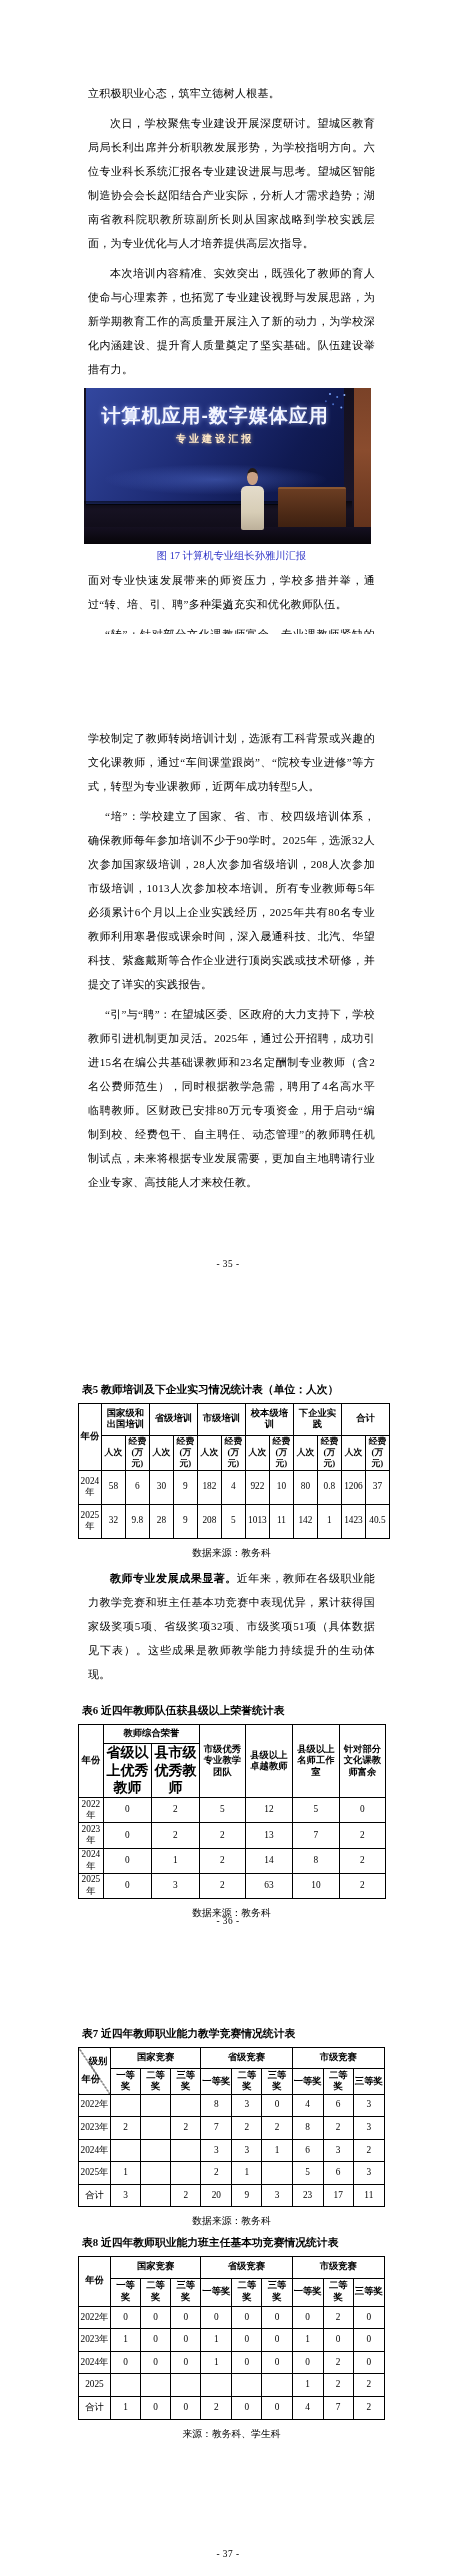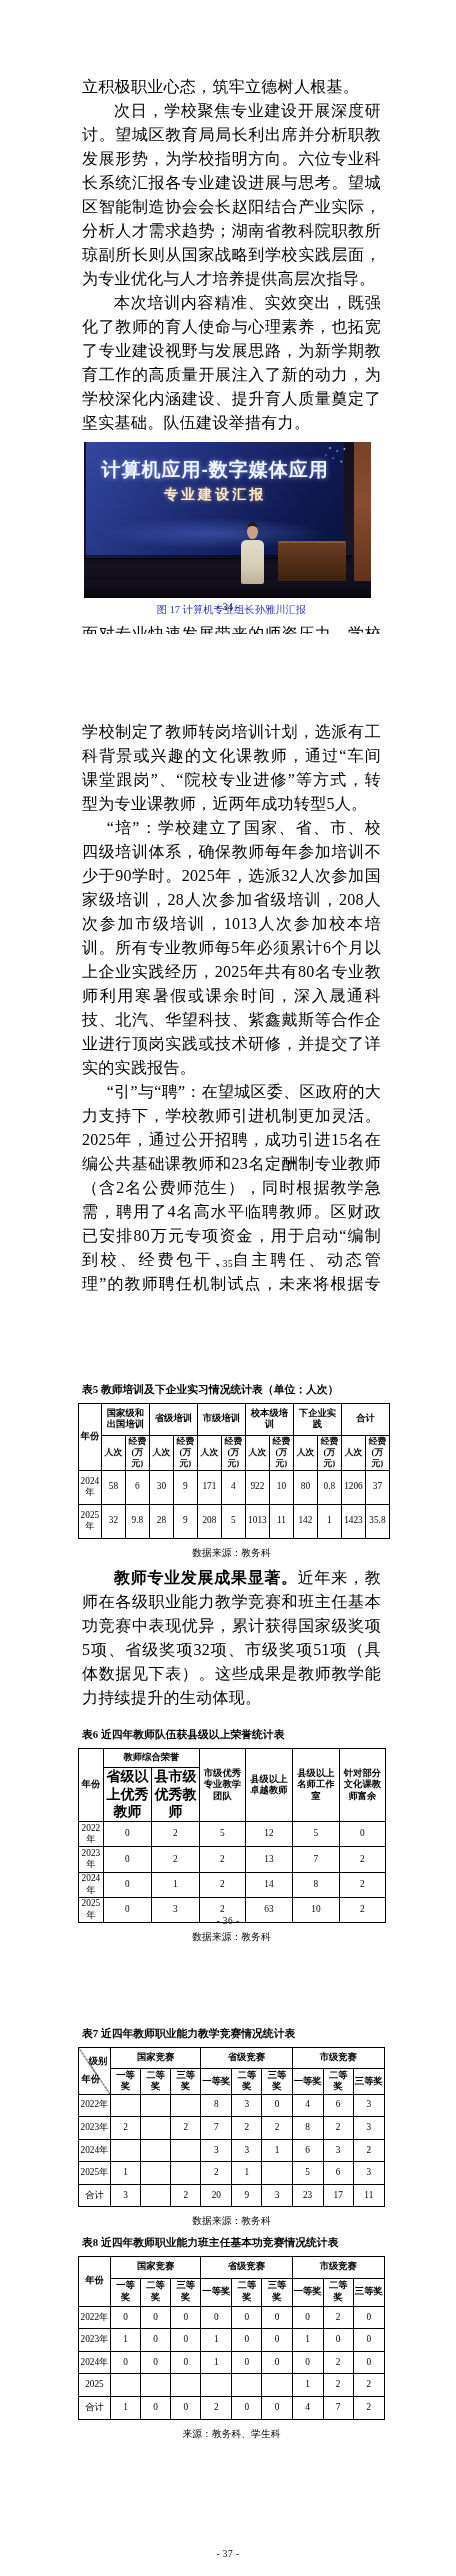--- a/index.html
+++ b/index.html
@@ -9,21 +9,21 @@
     color:#000;
     font-family:"Liberation Serif","DejaVu Serif",serif;
   }
   .page{position:relative;overflow:hidden;}
   #pg1{height:634px;}
   #pg2{height:657px;}
   #pg3{height:657px;}
   #pg4{height:633px;}
   .content{padding-left:82px;padding-right:75px;}
   p.body{
-    font-size:16px;line-height:24px;text-align:justify;margin:0;
+    font-size:11px;line-height:24px;text-align:justify;margin:6px;
     letter-spacing:0.3px;
   }
   .indent{text-indent:2em;}
   .qindent{text-indent:1.55em;}
   .mt6{margin-top:3.1px;}
   .pagenum{
     position:absolute;bottom:21.6px;left:0;width:100%;
     text-align:center;font-size:9.3px;letter-spacing:0.5px;
   }
   
@@ -38,21 +38,21 @@
     border-bottom:1.5px solid #05070f;
   }
   .slide-title{
     position:absolute;top:14.4px;left:0;width:100%;text-align:center;
     color:#f4f6ff;font-size:19px;font-weight:bold;letter-spacing:1px;
     text-shadow:0 0 5.2px rgba(160,180,255,.8);
     font-family:"Liberation Sans","DejaVu Sans",sans-serif;
   }
   .slide-sub{
     position:absolute;top:44px;left:0;width:100%;text-align:center;
-    color:#ffe9c8;font-size:14px;font-weight:bold;letter-spacing:3.1px;
+    color:#ffe9c8;font-size:10px;font-weight:bold;letter-spacing:3.1px;
     text-shadow:0 0 4.1px rgba(255,220,150,.6);
     font-family:"Liberation Sans","DejaVu Sans",sans-serif;
   }
   .screen-glow{
     position:absolute;left:15.5px;bottom:9.3px;width:227px;height:31px;
     background:radial-gradient(ellipse at center,rgba(90,120,220,.45),rgba(0,0,0,0) 70%);
   }
   .lights{
     position:absolute;right:13.4px;top:5.2px;width:2.1px;height:2.1px;border-radius:50%;
     background:#7fa8ff;
@@ -207,21 +207,21 @@
               <th>经费(万元)</th>
             </tr>
           </thead>
           <tbody>
             <tr>
               <td class="rowhead">2024年</td>
               <td>58</td>
               <td>6</td>
               <td>30</td>
               <td>9</td>
-              <td>171</td>
+              <td>182</td>
               <td>4</td>
               <td>922</td>
               <td>10</td>
               <td>80</td>
               <td>0.8</td>
               <td>1206</td>
               <td>37</td>
             </tr>
             <tr>
               <td class="rowhead">2025年</td>
@@ -229,21 +229,21 @@
               <td>9.8</td>
               <td>28</td>
               <td>9</td>
               <td>208</td>
               <td>5</td>
               <td>1013</td>
               <td>11</td>
               <td>142</td>
               <td>1</td>
               <td>1423</td>
-              <td>35.8</td>
+              <td>40.5</td>
             </tr>
           </tbody>
         </table>
     </div>
     <p class="src">数据来源：教务科</p>
 
     <p class="body indent" style="margin-top:7.2px;"><span class="boldlead">教师专业发展成果显著。</span><span>近年来，教师在各级职业能力教学竞赛和班主任基本功竞赛中表现优异，累计获得国家级奖项5项、省级奖项32项、市级奖项51项（具体数据见下表）。这些成果是教师教学能力持续提升的生动体现。</span></p>
 
     <div class="ttitle" style="margin-top:17px;">表6 近四年教师队伍获县级以上荣誉统计表</div>
     <div class="twrap">

